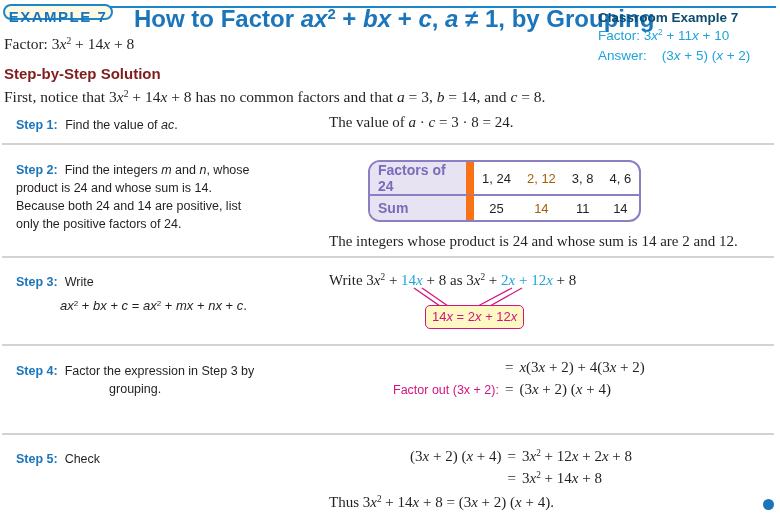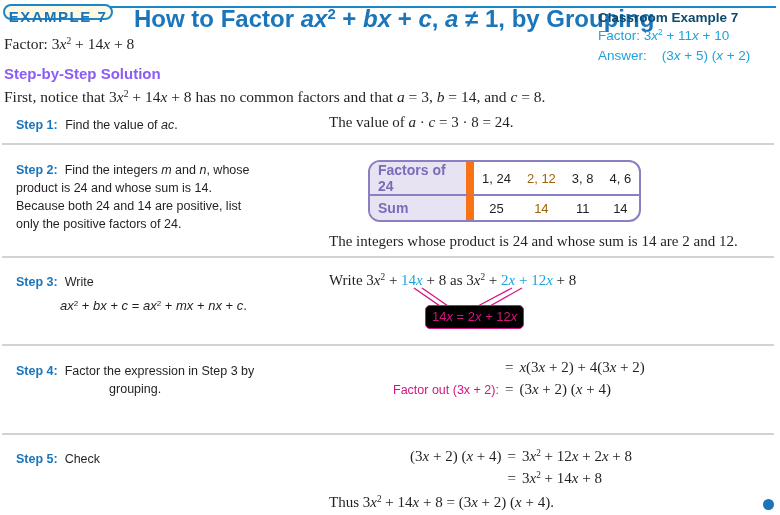--- a/index.html
+++ b/index.html
@@ -32,21 +32,21 @@
 
   table.factors { position:absolute; left:368px; top:160px; border-collapse:separate; border-spacing:0;
     border:2px solid #8b7fc4; border-radius:12px; overflow:hidden; font-family:"Liberation Sans", sans-serif; font-size:13px; }
   table.factors td { padding:0 8px; height:24px; }
   table.factors td.head { background:#e7e3f3; color:#7b6bb8; font-weight:bold; font-size:14px; width:80px; padding-left:8px; border-right:8px solid #f97316; }
   table.factors tr:first-child td { border-bottom:2px solid #8b7fc4; }
   table.factors td.val { text-align:center; color:#231f20; }
   table.factors td.hl { color:#a16207; }
 
   .callout { position:absolute; left:425px; top:305px; height:22px; padding:0 6px;
-    border:1.5px solid #d4147f; border-radius:5px; background:#000000;
+    border:1.5px solid #d4147f; border-radius:5px; background:#fef9c3;
     font-family:"Liberation Sans", sans-serif; font-size:13px; color:#d4147f; line-height:21px; }
   .dot { position:absolute; left:763px; top:499px; width:11px; height:11px; border-radius:50%; background:#1b75bb; }
   .eqtable { position:absolute; border-collapse:collapse; font-size:15px; }
   .eqtable td { padding:0; height:22px; white-space:nowrap; }
   .eqtable td.l { text-align:right; padding-right:4px; }
   .eqtable td.eq { padding:0 6px 0 2px; }
 </style>
 </head>
 <body>
 
@@ -55,21 +55,21 @@
   <span>EXAMPLE 7</span>
 </div>
 <div class="abs title">How to Factor <i>ax</i><sup>2</sup> + <i>bx</i> + <i>c</i>, <i>a</i> ≠ 1, by Grouping</div>
 
 <div class="abs ce-title">Classroom Example 7</div>
 <div class="abs ce-line" style="left:598px; top:28px;">Factor: 3<i>x</i><sup>2</sup> + 11<i>x</i> + 10</div>
 <div class="abs ce-line" style="left:598px; top:48px;"><span>Answer:</span>&nbsp;&nbsp;&nbsp;&nbsp;(3<i>x</i> + 5) (<i>x</i> + 2)</div>
 
 <div class="abs serif" style="left:4px; top:35px; font-size:15.5px;">Factor: 3<i>x</i><sup>2</sup> + 14<i>x</i> + 8</div>
 
-<div class="abs sans" style="left:4px; top:65px; font-size:15px; font-weight:bold; color:#8b5cf6;">Step-by-Step Solution</div>
+<div class="abs sans" style="left:4px; top:65px; font-size:15px; font-weight:bold; color:#7f1d1d;">Step-by-Step Solution</div>
 
 <div class="abs serif" style="left:4px; top:88px; font-size:15.5px;">First, notice that 3<i>x</i><sup>2</sup> + 14<i>x</i> + 8 has no common factors and that <i>a</i> = 3, <i>b</i> = 14, and <i>c</i> = 8.</div>
 
 <div class="abs" style="left:16px; top:115px;">
   <span class="step-label">Step 1:</span>
   <span class="step-text">&nbsp;Find the value of <i>ac</i>.</span>
 </div>
 <div class="abs serif rhs" style="left:329px; top:114px;">The value of <i>a</i> · <i>c</i> = 3 · 8 = 24.</div>
 <div class="divider" style="top:143px;"></div>
 

